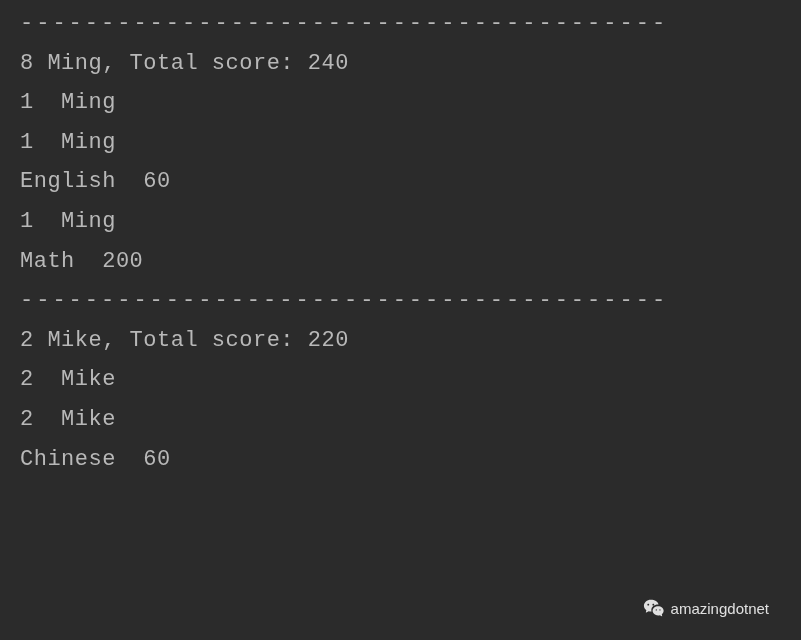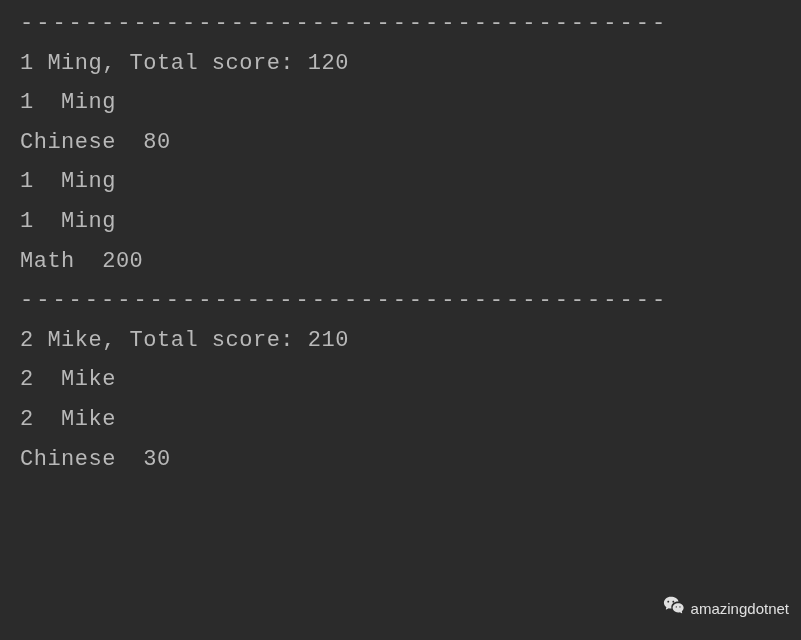--- a/index.html
+++ b/index.html
@@ -22,49 +22,50 @@
     .terminal-line {
       white-space: pre;
       letter-spacing: 0.5px;
     }
     .separator {
       letter-spacing: 3px;
     }
     .watermark {
       position: absolute;
       bottom: 18px;
-      right: 12px;
+      right: 32px;
       display: flex;
+      align-items: center;
       gap: 6px;
       color: #e0e0e0;
       font-family: -apple-system, BlinkMacSystemFont, 'Segoe UI', sans-serif;
       font-size: 15px;
     }
     .wechat-icon {
       width: 22px;
       height: 22px;
       fill: #e0e0e0;
     }
   </style>
 </head>
 <body>
 
 <div>
   <div class="terminal-line separator">----------------------------------------</div>
-  <div class="terminal-line">1 Ming, Total score: 120</div>
+  <div class="terminal-line">8 Ming, Total score: 240</div>
   <div class="terminal-line">1  Ming</div>
-  <div class="terminal-line">Chinese  80</div>
   <div class="terminal-line">1  Ming</div>
+  <div class="terminal-line">English  60</div>
   <div class="terminal-line">1  Ming</div>
   <div class="terminal-line">Math  200</div>
   <div class="terminal-line separator">----------------------------------------</div>
-  <div class="terminal-line">2 Mike, Total score: 210</div>
+  <div class="terminal-line">2 Mike, Total score: 220</div>
   <div class="terminal-line">2  Mike</div>
   <div class="terminal-line">2  Mike</div>
-  <div class="terminal-line">Chinese  30</div>
+  <div class="terminal-line">Chinese  60</div>
 </div>
 
 <div class="watermark">
   <svg class="wechat-icon" viewBox="0 0 24 24">
     <path d="M8.5 2C4.36 2 1 4.91 1 8.5c0 1.93 1.03 3.67 2.66 4.86-.11.44-.52 1.98-.54 2.11-.04.24.11.47.35.47.08 0 .15-.03.22-.07l2.54-1.47c.75.21 1.54.32 2.37.32.24 0 .47-.01.7-.03-.15-.5-.23-1.03-.23-1.57 0-3.31 3.22-6 7.19-6 .24 0 .47.01.7.03C16.37 4.24 12.79 2 8.5 2zm-2.75 4.25c.55 0 1 .45 1 1s-.45 1-1 1-1-.45-1-1 .45-1 1-1zm5.5 0c.55 0 1 .45 1 1s-.45 1-1 1-1-.45-1-1 .45-1 1-1zM16.5 9C13.19 9 10.5 11.24 10.5 14s2.69 5 6 5c.66 0 1.3-.09 1.9-.26l2.03 1.18c.06.04.13.06.2.06.21 0 .35-.21.31-.42-.02-.11-.35-1.34-.43-1.69C21.67 16.93 22.5 15.54 22.5 14c0-2.76-2.69-5-6-5zm-2 3.25c.41 0 .75.34.75.75s-.34.75-.75.75-.75-.34-.75-.75.34-.75.75-.75zm4 0c.41 0 .75.34.75.75s-.34.75-.75.75-.75-.34-.75-.75.34-.75.75-.75z"></path>
   </svg>
   <span>amazingdotnet</span>
 </div>
 
 </body></html>

